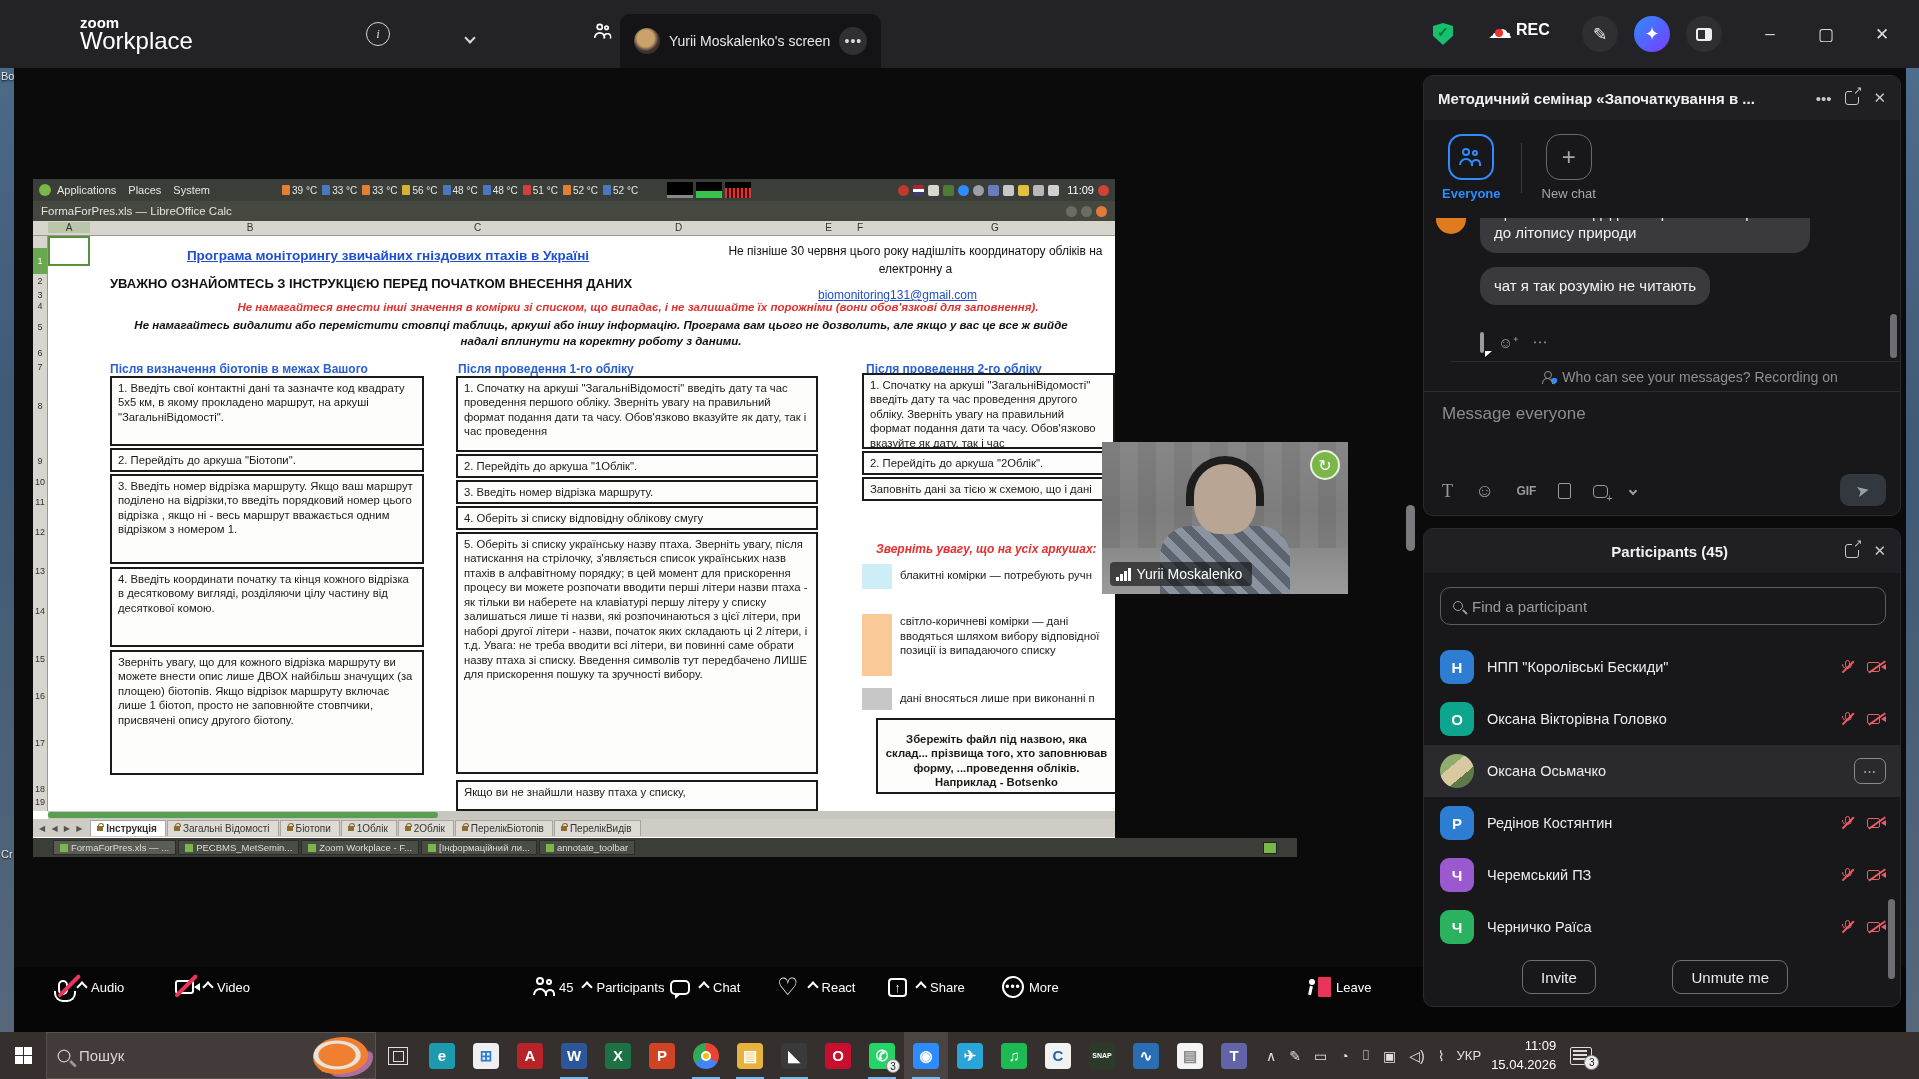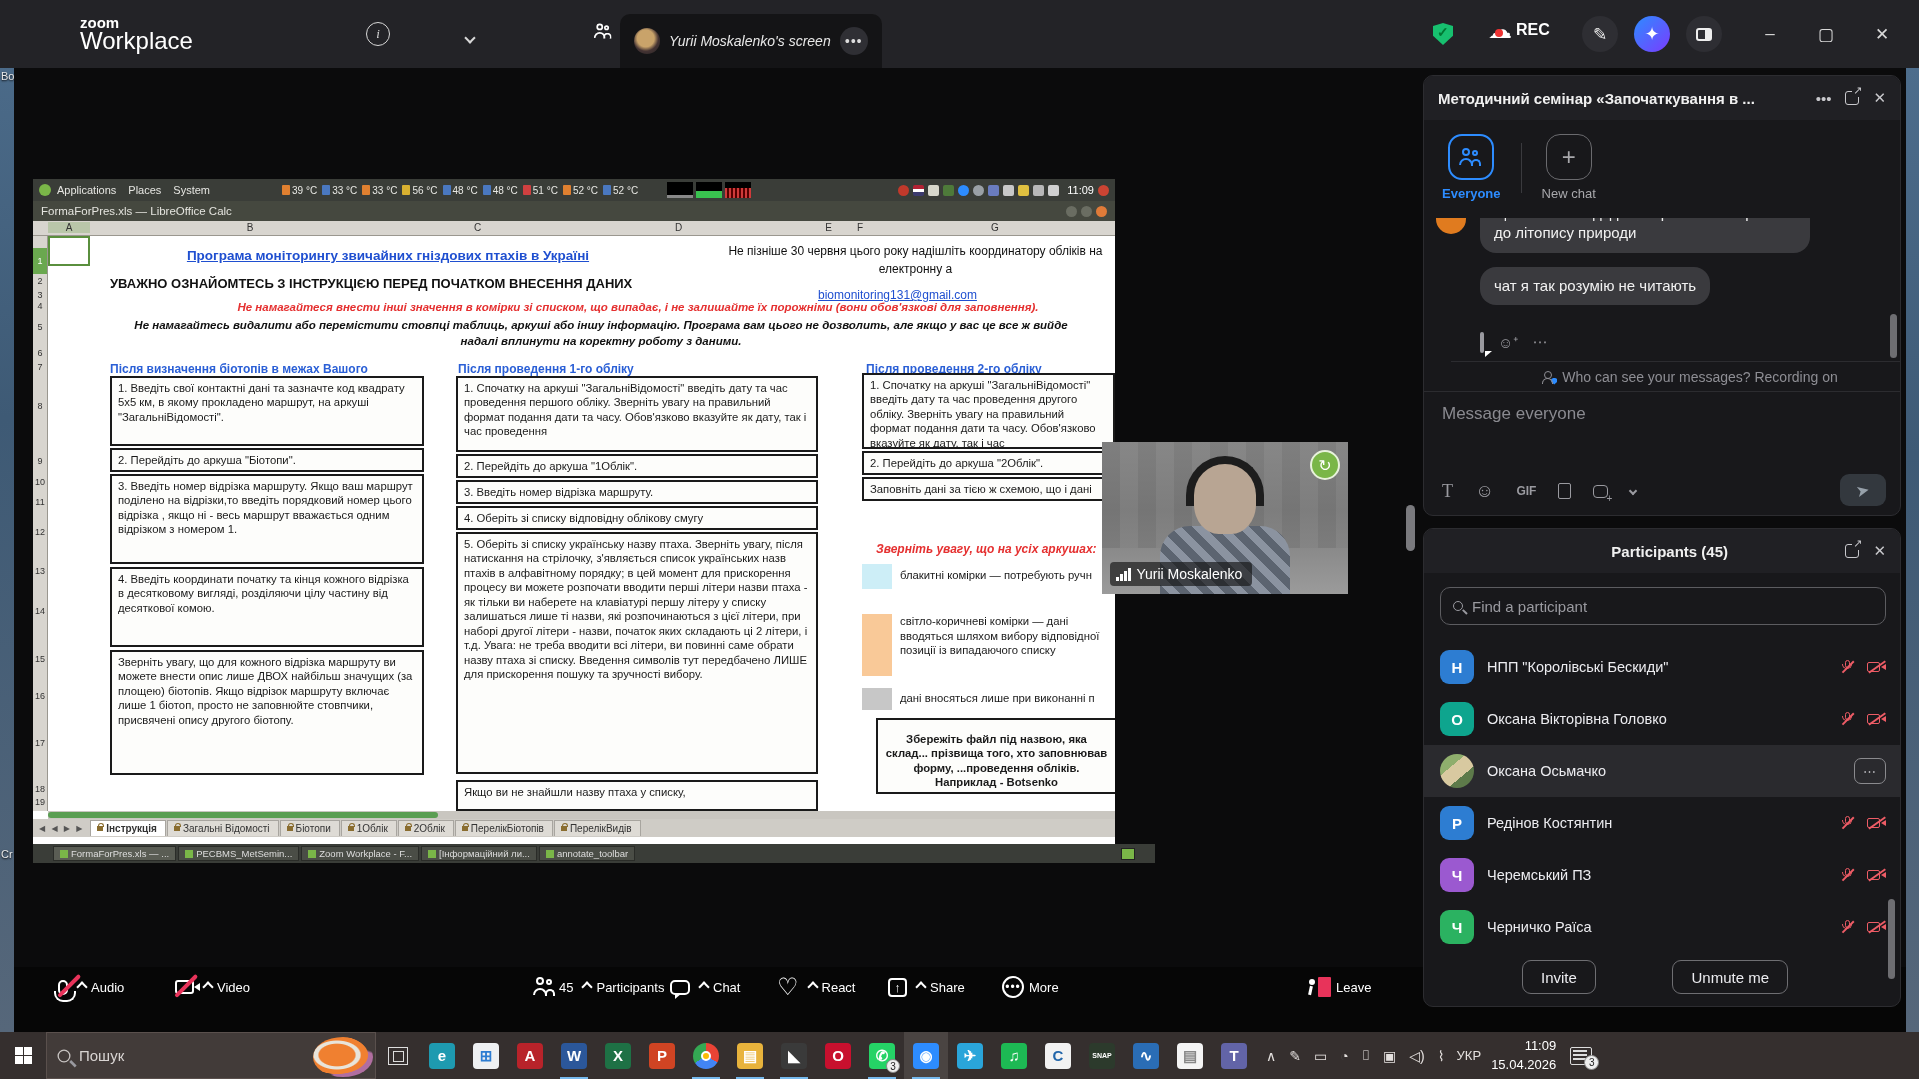--- a/index.html
+++ b/index.html
@@ -11,21 +11,21 @@
   
   .topbar{left:0;top:0;width:1919px;height:68px;background:#232327;}
   .logo-zoom{color:#fff;font-weight:bold;font-size:15px;line-height:13px;}
   .logo-wp{color:#fff;font-size:24px;line-height:24px;}
   .info-circ{width:24px;height:24px;border:1.6px solid #d8d8d8;border-radius:50%;color:#d8d8d8;
     display:flex;align-items:center;justify-content:center;font-size:13px;font-style:italic;font-family:"Liberation Serif",serif;}
   .chev{display:inline-block;width:8px;height:8px;border-right:2px solid currentColor;border-bottom:2px solid currentColor;}
   .chev.down{transform:rotate(45deg);}
   .chev.up{transform:rotate(-135deg);}
   .tab-label{color:#e8e8e8;font-size:14px;}
-  .active-tab{background:#141416;border-radius:10px 10px 0 0;height:54px;top:14px;display:flex;align-items:center;padding:0 14px;gap:9px;font-style:italic;}
+  .active-tab{background:#141416;border-radius:10px 10px 0 0;height:54px;top:14px;display:flex;align-items:center;padding:0 14px;gap:9px;}
   .mini-avatar{width:26px;height:26px;border-radius:50%;background:radial-gradient(circle at 45% 40%,#c9a36a 0 40%,#433 60%,#222 100%);}
   .dots-circ{width:28px;height:28px;border-radius:50%;background:#2f2f34;color:#ddd;display:flex;align-items:center;justify-content:center;font-size:14px;letter-spacing:1px;}
   .shield{width:20px;height:22px;background:#17c06f;clip-path:polygon(50% 0,100% 14%,100% 58%,50% 100%,0 58%,0 14%);position:relative;}
   .shield span{position:absolute;left:4px;top:1px;color:#073;font-size:14px;font-weight:bold;}
   .cloud{color:#fff;font-size:24px;line-height:20px;position:relative;}
   .cloud i{position:absolute;left:7px;top:9px;width:8px;height:8px;border-radius:50%;background:#e33;}
   .rec-label{color:#fff;font-size:16px;font-weight:bold;margin-left:4px;}
   .circ-btn{width:36px;height:36px;border-radius:50%;background:#2e2e33;color:#eee;display:flex;align-items:center;justify-content:center;font-size:17px;}
   .ai-btn{background:linear-gradient(135deg,#2d8cff,#7a3cff);color:#fff;font-size:18px;}
   .panel-ico{width:16px;height:13px;border:2px solid #eee;border-radius:3px;position:relative;}
@@ -71,21 +71,21 @@
   .legend-txt{position:absolute;color:#1a1a1a;font-size:11.3px;line-height:1.3;}
   .sh-red2{color:#e53030;font-weight:bold;font-style:italic;font-size:12px;}
   .hscroll{left:15px;top:632px;width:1067px;height:8px;background:#c9c6c0;}
   .hthumb{position:absolute;left:0;top:1px;width:390px;height:6px;background:#5a9e52;border-radius:3px;}
   .tabbar{left:0;top:640px;width:1082px;height:18px;background:#cfccc6;display:flex;align-items:center;font-size:10px;color:#333;}
   .tab-nav{color:#555;font-size:8px;letter-spacing:2px;padding:0 6px;}
   .sheet-tab{padding:2px 8px 2px 6px;margin-right:1px;background:#dedbd5;border:1px solid #a8a59f;border-bottom:none;display:flex;align-items:center;gap:3px;white-space:nowrap;}
   .sheet-tab.active{background:#fff;font-weight:bold;}
   .lock{width:6px;height:5px;background:#8a6d2f;position:relative;display:inline-block;}
   .lock::before{content:"";position:absolute;left:1px;top:-3px;width:4px;height:3px;border:1px solid #8a6d2f;border-bottom:none;border-radius:3px 3px 0 0;}
-  .lnx-task{left:0;top:659px;width:1122px;height:19px;background:#3a3d38;display:flex;align-items:center;gap:4px;padding:0 20px;margin-top:6px;}
+  .lnx-task{left:0;top:659px;width:1264px;height:19px;background:#3a3d38;display:flex;align-items:center;gap:4px;padding:0 20px;}
   .lnx-win{height:15px;background:#4a4d46;border:1px solid #2a2c28;color:#dedede;font-size:9.5px;display:flex;align-items:center;gap:3px;padding:0 6px;white-space:nowrap;overflow:hidden;}
   .lnx-win.on{background:#5a5d54;}
   .ws-box{margin-left:auto;width:14px;height:12px;background:#7ab648;border:1px solid #222;}
 
   
   .vtile{left:1102px;top:442px;width:246px;height:152px;background:
     linear-gradient(180deg,#8e8e8e 0%,#7b7b7b 45%,#9b9b9b 100%);overflow:hidden;}
   .vtile .bldg{position:absolute;left:0;top:0;width:100%;height:70%;
     background:repeating-linear-gradient(90deg,#6f6f6f 0 18px,#808080 18px 36px);opacity:.5;}
   .vtile .person{position:absolute;left:50%;top:18px;transform:translateX(-50%);width:120px;height:150px;}

